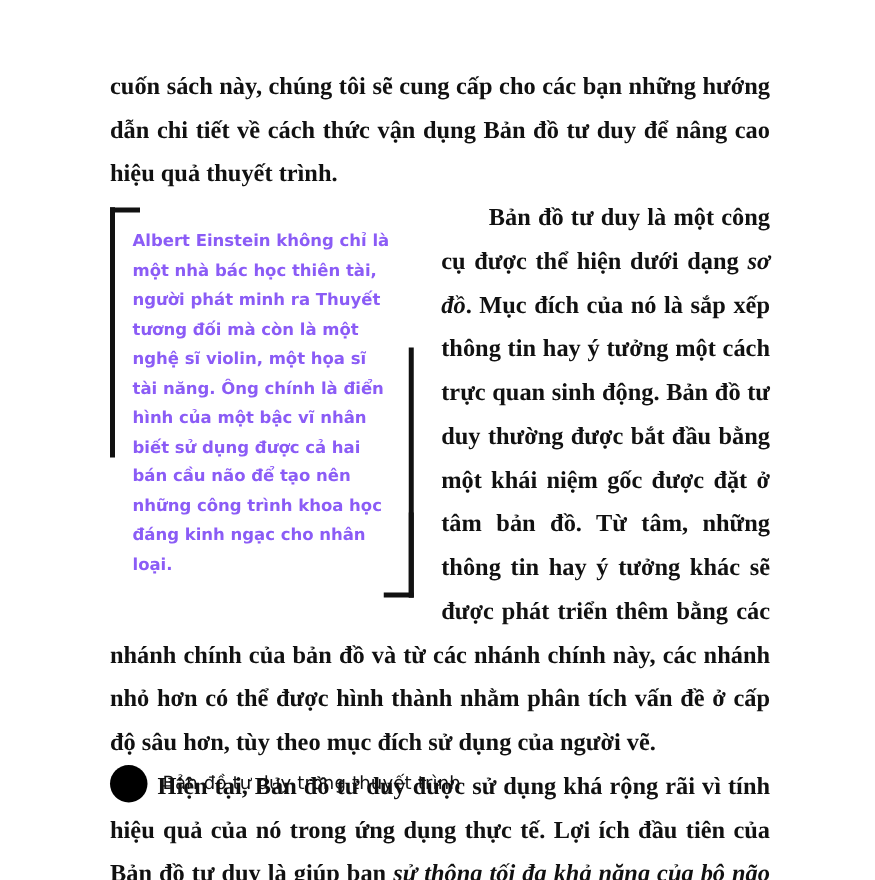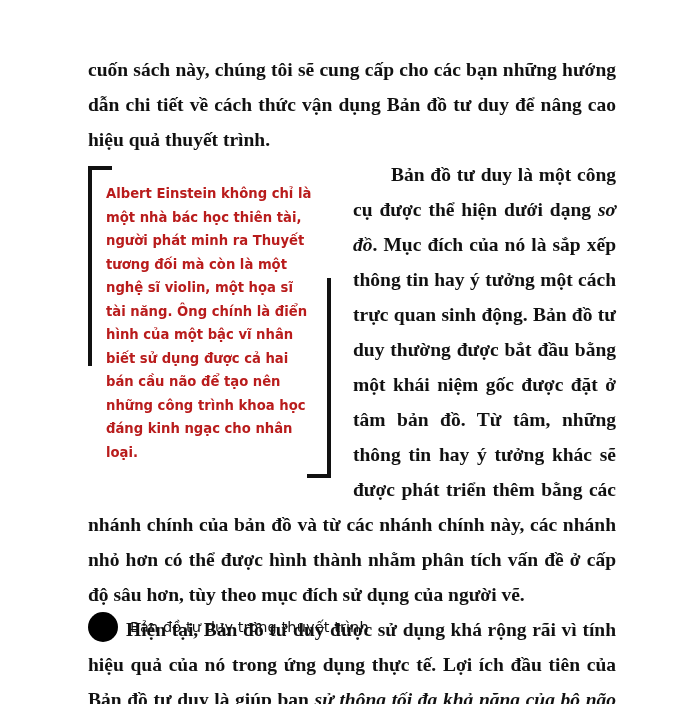--- a/index.html
+++ b/index.html
@@ -48,21 +48,21 @@
     width: 243px;
     margin: 9px 22px 4px 0;
     padding: 16px 14px 14px 18px;
     box-sizing: border-box;
     position: relative;
     font-family: "DejaVu Sans", sans-serif;
     font-size: 13.2px;
     line-height: 23.5px;
     text-align: left;
     text-indent: 0;
-    color: #b91c1c;
+    color: #8b5cf6;
   }
 
   
   .quote-box::before,
   .quote-box::after {
     content: "";
     position: absolute;
     width: 20px;
     height: 64px;
     border-style: solid;

